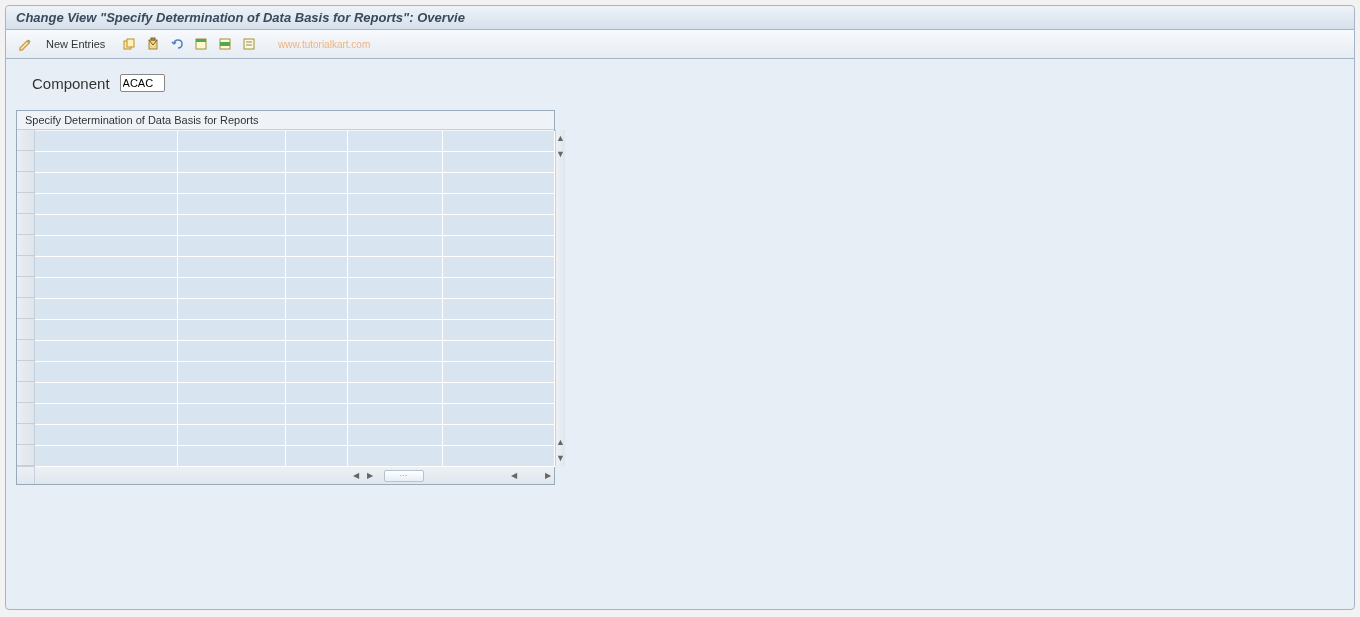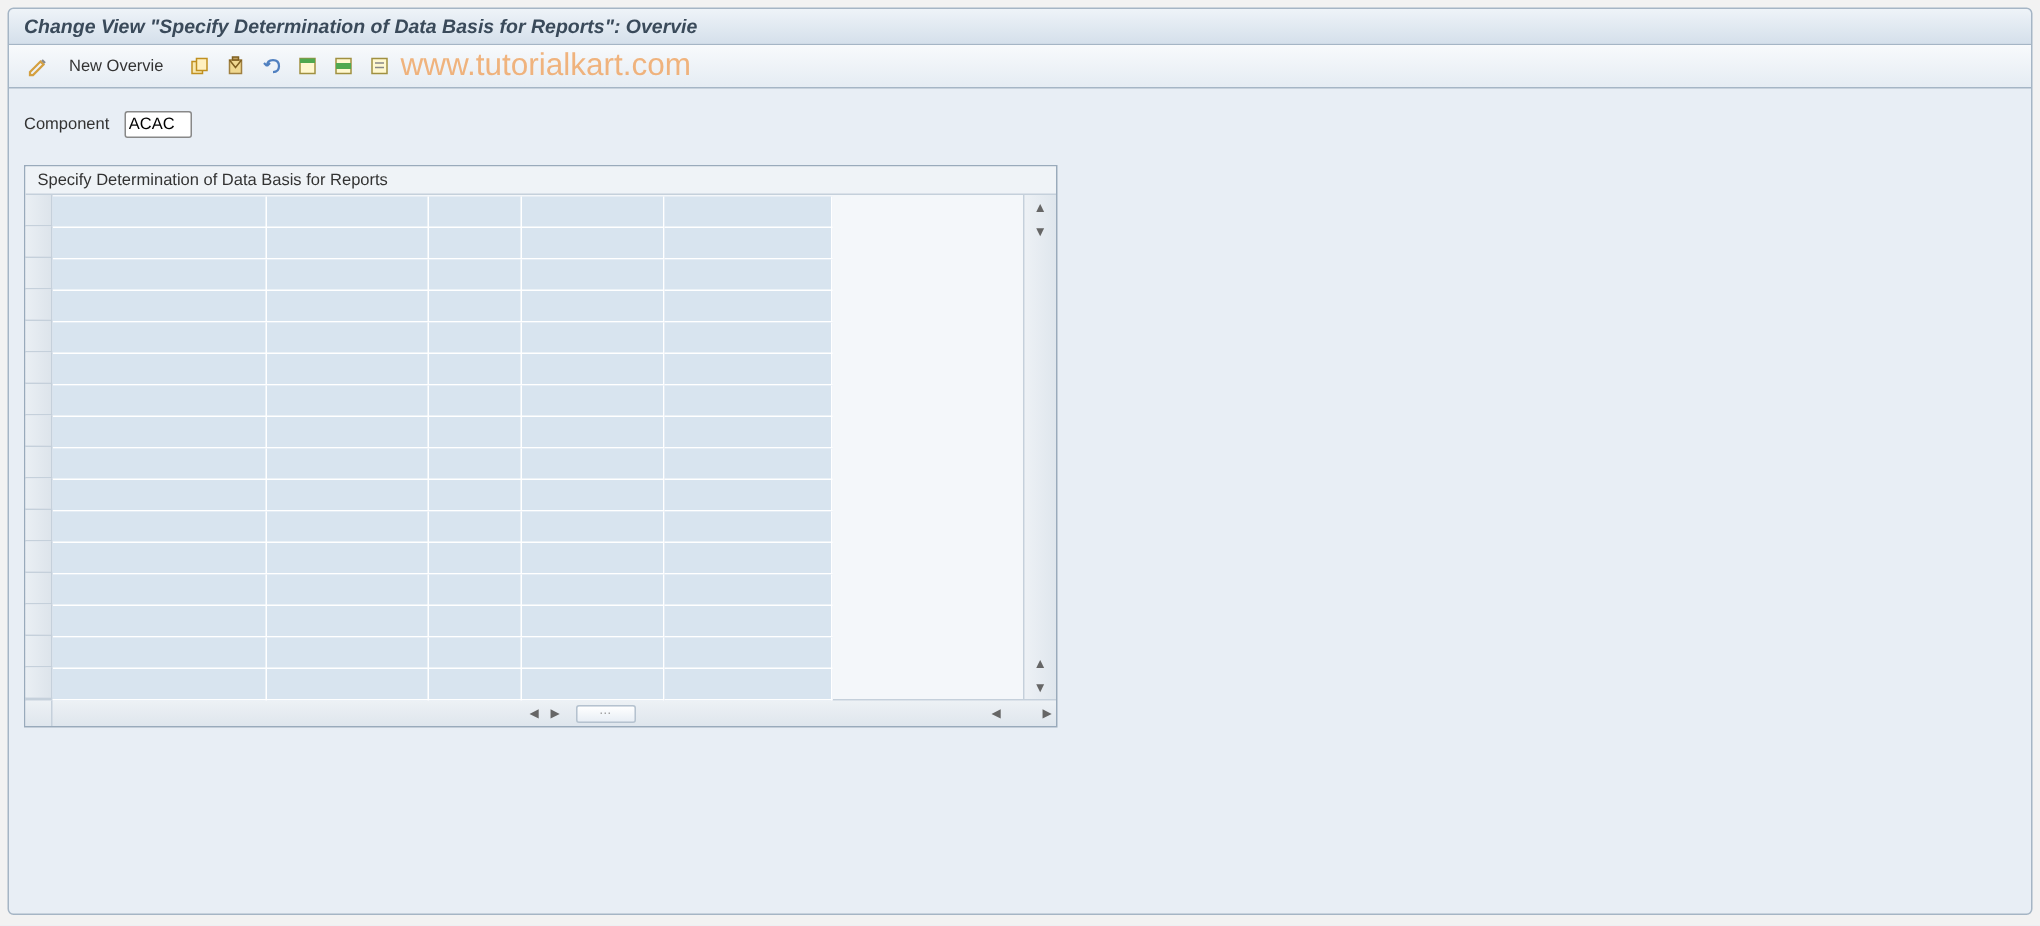--- a/index.html
+++ b/index.html
@@ -62,56 +62,57 @@
     .new-entries-btn {
       padding: 2px 6px;
       font-size: 11px;
       color: #333;
       cursor: pointer;
       margin-right: 4px;
     }
     
     .watermark {
       position: absolute;
-      left: 261px;
-      font-size: 21px;
+      left: 272px;
+      font-size: 10px;
       color: #f0a868;
       opacity: 0.85;
       font-weight: normal;
     }
     
     .content-area {
       padding: 10px;
     }
     
     .component-row {
       display: flex;
       align-items: center;
       gap: 10px;
       margin-bottom: 18px;
       margin-top: 5px;
     }
     
     .component-label {
-      font-size: 11px;
+      font-size: 15px;
       color: #333;
+      margin-left: 16px;
     }
     
     .component-input {
       width: 45px;
       height: 18px;
       border: 1px solid #888;
       background: #fff;
       font-size: 11px;
       padding: 1px 2px;
       border-radius: 2px;
     }
     
     .table-container {
-      width: 689px;
+      width: 539px;
       border: 1px solid #9ab;
       background: #f4f7fa;
     }
     
     .table-title {
       padding: 3px 8px;
       background: #eff3f7;
       border-bottom: 1px solid #c5d0db;
       font-size: 11px;
       color: #333;
@@ -332,21 +333,21 @@
     <h1>Change View "Specify Determination of Data Basis for Reports": Overvie</h1>
   </div>
 
   <div class="toolbar">
     <span class="toolbar-btn">
       <svg class="icon-svg" width="16" height="16" viewBox="0 0 16 16">
         <path d="M2 12 L9 5 L11 7 L4 14 L2 14 Z" fill="none" stroke="#d4a040" stroke-width="1.5"></path>
         <path d="M10 4 L12 6" stroke="#888" stroke-width="1.5"></path>
       </svg>
     </span>
-    <span class="new-entries-btn">New Overvie</span>
+    <span class="new-entries-btn">New Entries</span>
     <span class="toolbar-btn">
       <svg class="icon-svg" width="14" height="14" viewBox="0 0 14 14">
         <rect x="2" y="4" width="7" height="8" fill="#f8e8b0" stroke="#c09020"></rect>
         <rect x="5" y="2" width="7" height="8" fill="#fff0c0" stroke="#c09020"></rect>
       </svg>
     </span>
     <span class="toolbar-btn">
       <svg class="icon-svg" width="14" height="14" viewBox="0 0 14 14">
         <rect x="3" y="3" width="8" height="9" fill="#f0d890" stroke="#a08040"></rect>
         <path d="M3 3 L7 8 L11 3" fill="none" stroke="#806020"></path>

